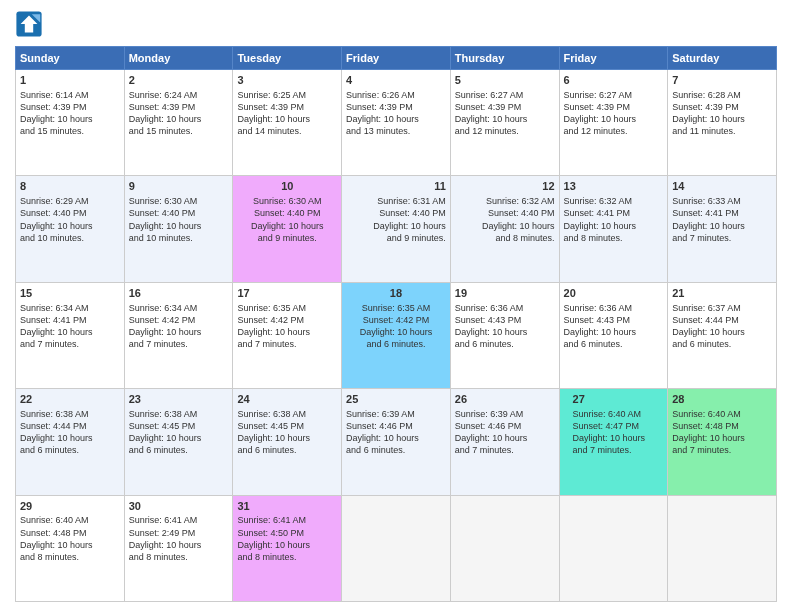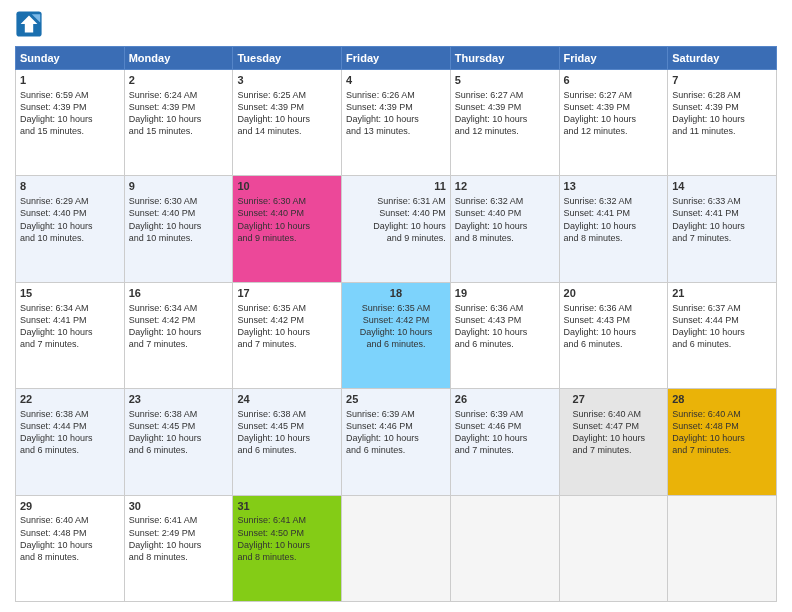--- a/index.html
+++ b/index.html
@@ -114,59 +114,59 @@
           <th>Monday</th>
           <th>Tuesday</th>
           <th>Friday</th>
           <th>Thursday</th>
           <th>Friday</th>
           <th>Saturday</th>
         </tr>
     </thead>
     <tbody id="cal-body">
     <tr>
-          <td style="background: rgb(255, 255, 255);"><span class="day-num">1</span><span>Sunrise: 6:59 AM</span><br><span>Sunset: 4:39 PM</span><br><span>Daylight: 10 hours</span><br><span>and 15 minutes.</span><br></td>
+          <td style="background: rgb(255, 255, 255);"><span class="day-num">1</span><span>Sunrise: 6:14 AM</span><br><span>Sunset: 4:39 PM</span><br><span>Daylight: 10 hours</span><br><span>and 15 minutes.</span><br></td>
           <td style="background: rgb(255, 255, 255);"><span class="day-num">2</span><span>Sunrise: 6:24 AM</span><br><span>Sunset: 4:39 PM</span><br><span>Daylight: 10 hours</span><br><span>and 15 minutes.</span><br></td>
           <td style="background: rgb(255, 255, 255);"><span class="day-num">3</span><span>Sunrise: 6:25 AM</span><br><span>Sunset: 4:39 PM</span><br><span>Daylight: 10 hours</span><br><span>and 14 minutes.</span><br></td>
           <td style="background: rgb(255, 255, 255);"><span class="day-num">4</span><span>Sunrise: 6:26 AM</span><br><span>Sunset: 4:39 PM</span><br><span>Daylight: 10 hours</span><br><span>and 13 minutes.</span><br></td>
           <td style="background: rgb(255, 255, 255);"><span class="day-num">5</span><span>Sunrise: 6:27 AM</span><br><span>Sunset: 4:39 PM</span><br><span>Daylight: 10 hours</span><br><span>and 12 minutes.</span><br></td>
           <td style="background: rgb(255, 255, 255);"><span class="day-num">6</span><span>Sunrise: 6:27 AM</span><br><span>Sunset: 4:39 PM</span><br><span>Daylight: 10 hours</span><br><span>and 12 minutes.</span><br></td>
           <td style="background: rgb(255, 255, 255);"><span class="day-num">7</span><span>Sunrise: 6:28 AM</span><br><span>Sunset: 4:39 PM</span><br><span>Daylight: 10 hours</span><br><span>and 11 minutes.</span><br></td>
         </tr>
         <tr>
           <td style="background: rgb(238, 243, 251);"><span class="day-num">8</span><span>Sunrise: 6:29 AM</span><br><span>Sunset: 4:40 PM</span><br><span>Daylight: 10 hours</span><br><span>and 10 minutes.</span><br></td>
           <td style="background: rgb(238, 243, 251);"><span class="day-num">9</span><span>Sunrise: 6:30 AM</span><br><span>Sunset: 4:40 PM</span><br><span>Daylight: 10 hours</span><br><span>and 10 minutes.</span><br></td>
-          <td style="background: #ec4899;"><span class="day-num">10</span><span>Sunrise: 6:30 AM</span><br><span>Sunset: 4:40 PM</span><br><span>Daylight: 10 hours</span><br><span>and 9 minutes.</span><br></td>
+          <td style="background: #f0abfc; text-align: center;"><span class="day-num">10</span><span>Sunrise: 6:30 AM</span><br><span>Sunset: 4:40 PM</span><br><span>Daylight: 10 hours</span><br><span>and 9 minutes.</span><br></td>
           <td style="background: rgb(238, 243, 251); text-align: right;"><span class="day-num">11</span><span>Sunrise: 6:31 AM</span><br><span>Sunset: 4:40 PM</span><br><span>Daylight: 10 hours</span><br><span>and 9 minutes.</span><br></td>
-          <td style="background: rgb(238, 243, 251);"><span class="day-num">12</span><span>Sunrise: 6:32 AM</span><br><span>Sunset: 4:40 PM</span><br><span>Daylight: 10 hours</span><br><span>and 8 minutes.</span><br></td>
+          <td style="background: rgb(238, 243, 251); text-align: right;"><span class="day-num">12</span><span>Sunrise: 6:32 AM</span><br><span>Sunset: 4:40 PM</span><br><span>Daylight: 10 hours</span><br><span>and 8 minutes.</span><br></td>
           <td style="background: rgb(238, 243, 251);"><span class="day-num">13</span><span>Sunrise: 6:32 AM</span><br><span>Sunset: 4:41 PM</span><br><span>Daylight: 10 hours</span><br><span>and 8 minutes.</span><br></td>
           <td style="background: rgb(238, 243, 251);"><span class="day-num">14</span><span>Sunrise: 6:33 AM</span><br><span>Sunset: 4:41 PM</span><br><span>Daylight: 10 hours</span><br><span>and 7 minutes.</span><br></td>
         </tr>
         <tr>
           <td style="background: rgb(255, 255, 255);"><span class="day-num">15</span><span>Sunrise: 6:34 AM</span><br><span>Sunset: 4:41 PM</span><br><span>Daylight: 10 hours</span><br><span>and 7 minutes.</span><br></td>
           <td style="background: rgb(255, 255, 255);"><span class="day-num">16</span><span>Sunrise: 6:34 AM</span><br><span>Sunset: 4:42 PM</span><br><span>Daylight: 10 hours</span><br><span>and 7 minutes.</span><br></td>
           <td style="background: rgb(255, 255, 255);"><span class="day-num">17</span><span>Sunrise: 6:35 AM</span><br><span>Sunset: 4:42 PM</span><br><span>Daylight: 10 hours</span><br><span>and 7 minutes.</span><br></td>
           <td style="background: #7dd3fc; text-align: center;"><span class="day-num">18</span><span>Sunrise: 6:35 AM</span><br><span>Sunset: 4:42 PM</span><br><span>Daylight: 10 hours</span><br><span>and 6 minutes.</span><br></td>
           <td style="background: rgb(255, 255, 255);"><span class="day-num">19</span><span>Sunrise: 6:36 AM</span><br><span>Sunset: 4:43 PM</span><br><span>Daylight: 10 hours</span><br><span>and 6 minutes.</span><br></td>
           <td style="background: rgb(255, 255, 255);"><span class="day-num">20</span><span>Sunrise: 6:36 AM</span><br><span>Sunset: 4:43 PM</span><br><span>Daylight: 10 hours</span><br><span>and 6 minutes.</span><br></td>
           <td style="background: rgb(255, 255, 255);"><span class="day-num">21</span><span>Sunrise: 6:37 AM</span><br><span>Sunset: 4:44 PM</span><br><span>Daylight: 10 hours</span><br><span>and 6 minutes.</span><br></td>
         </tr>
         <tr>
           <td style="background: rgb(238, 243, 251);"><span class="day-num">22</span><span>Sunrise: 6:38 AM</span><br><span>Sunset: 4:44 PM</span><br><span>Daylight: 10 hours</span><br><span>and 6 minutes.</span><br></td>
           <td style="background: rgb(238, 243, 251);"><span class="day-num">23</span><span>Sunrise: 6:38 AM</span><br><span>Sunset: 4:45 PM</span><br><span>Daylight: 10 hours</span><br><span>and 6 minutes.</span><br></td>
           <td style="background: rgb(238, 243, 251);"><span class="day-num">24</span><span>Sunrise: 6:38 AM</span><br><span>Sunset: 4:45 PM</span><br><span>Daylight: 10 hours</span><br><span>and 6 minutes.</span><br></td>
           <td style="background: rgb(238, 243, 251);"><span class="day-num">25</span><span>Sunrise: 6:39 AM</span><br><span>Sunset: 4:46 PM</span><br><span>Daylight: 10 hours</span><br><span>and 6 minutes.</span><br></td>
           <td style="background: rgb(238, 243, 251);"><span class="day-num">26</span><span>Sunrise: 6:39 AM</span><br><span>Sunset: 4:46 PM</span><br><span>Daylight: 10 hours</span><br><span>and 7 minutes.</span><br></td>
-          <td style="background: #e5e5e5; padding-left: 13px;"><span class="day-num">27</span><span>Sunrise: 6:40 AM</span><br><span>Sunset: 4:47 PM</span><br><span>Daylight: 10 hours</span><br><span>and 7 minutes.</span><br></td>
-          <td style="background: #eab308; margin-top: 48px;"><span class="day-num">28</span><span>Sunrise: 6:40 AM</span><br><span>Sunset: 4:48 PM</span><br><span>Daylight: 10 hours</span><br><span>and 7 minutes.</span><br></td>
+          <td style="background: #5eead4; padding-left: 13px;"><span class="day-num">27</span><span>Sunrise: 6:40 AM</span><br><span>Sunset: 4:47 PM</span><br><span>Daylight: 10 hours</span><br><span>and 7 minutes.</span><br></td>
+          <td style="background: #86efac; margin-top: 48px;"><span class="day-num">28</span><span>Sunrise: 6:40 AM</span><br><span>Sunset: 4:48 PM</span><br><span>Daylight: 10 hours</span><br><span>and 7 minutes.</span><br></td>
         </tr>
         <tr>
           <td style="background: rgb(255, 255, 255);"><span class="day-num">29</span><span>Sunrise: 6:40 AM</span><br><span>Sunset: 4:48 PM</span><br><span>Daylight: 10 hours</span><br><span>and 8 minutes.</span><br></td>
           <td style="background: rgb(255, 255, 255);"><span class="day-num">30</span><span>Sunrise: 6:41 AM</span><br><span>Sunset: 2:49 PM</span><br><span>Daylight: 10 hours</span><br><span>and 8 minutes.</span><br></td>
-          <td style="background: #84cc16;"><span class="day-num">31</span><span>Sunrise: 6:41 AM</span><br><span>Sunset: 4:50 PM</span><br><span>Daylight: 10 hours</span><br><span>and 8 minutes.</span><br></td>
+          <td style="background: #f0abfc;"><span class="day-num">31</span><span>Sunrise: 6:41 AM</span><br><span>Sunset: 4:50 PM</span><br><span>Daylight: 10 hours</span><br><span>and 8 minutes.</span><br></td>
           <td class="empty"></td>
           <td class="empty"></td>
           <td class="empty"></td>
           <td class="empty"></td>
         </tr>
       </tbody>
   </table>
 </div>
 
 </body></html>

